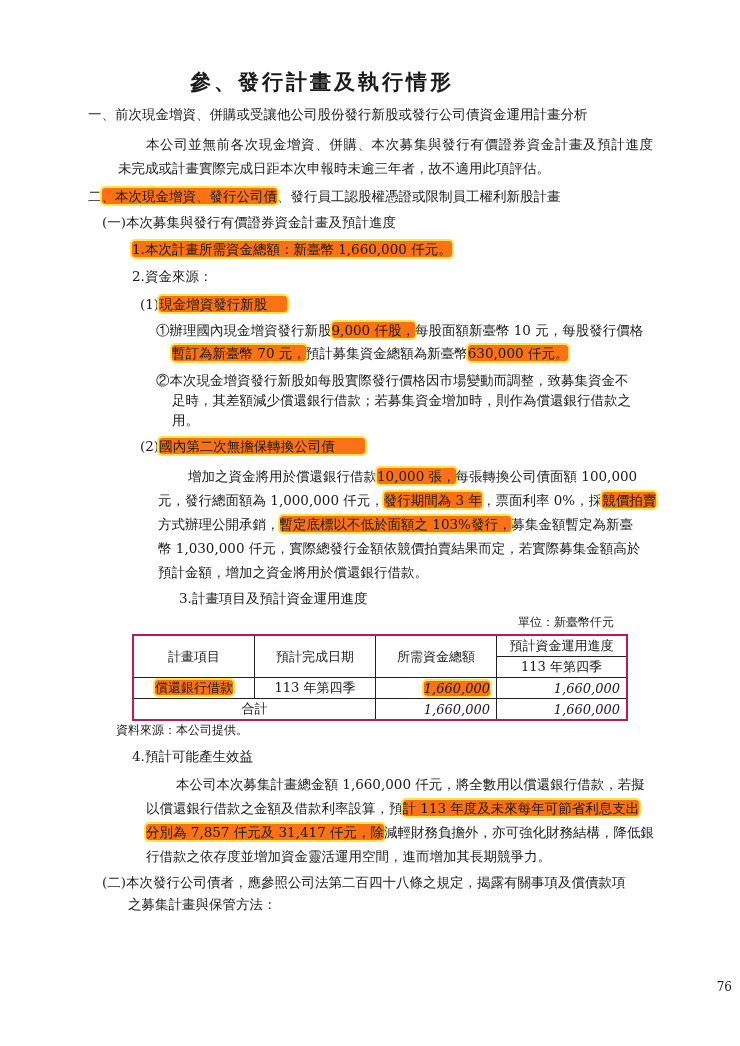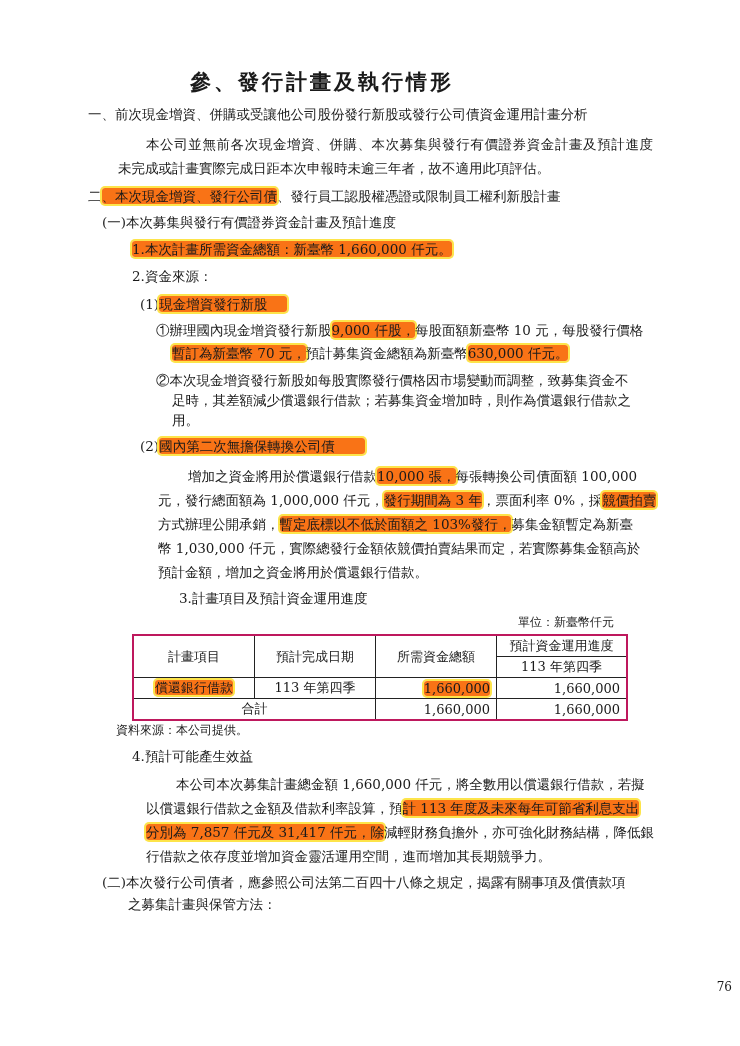--- a/index.html
+++ b/index.html
@@ -6,21 +6,21 @@
   body{width:740px;height:1046px;position:relative;overflow:hidden;
        font-family:"DejaVu Serif","Liberation Serif",serif;color:#1a1a1a;font-size:13.5px;}
   .abs{position:absolute;white-space:nowrap;}
   .title{left:0;width:644px;text-align:center;top:68px;font-size:21px;font-weight:bold;letter-spacing:3px;}
   .hl{background:#f97316;border-radius:3px;box-shadow:0 0 0 2px #fde44a;}
   .line{line-height:20px;}
   table.plan{position:absolute;left:132px;top:634px;width:496px;border-collapse:collapse;font-size:13px;}
   table.plan td{border:1px solid #222;height:20px;padding:0 6px;}
   table.plan{border:2px solid #be185d;}
   .c{text-align:center;}
-  .r{text-align:right;}
+  .r{text-align:right;font-style:italic;}
   .pagenum{left:0;width:732px;text-align:right;top:980px;font-size:12px;}
 </style>
 </head>
 <body>
 
 <div class="abs title">參、發行計畫及執行情形</div>
 
 <div class="abs line" style="left:88px;top:104px;">一、前次現金增資、併購或受讓他公司股份發行新股或發行公司債資金運用計畫分析</div>
 <div class="abs line" style="left:146px;top:134px;letter-spacing:0.6px;">本公司並無前各次現金增資、併購、本次募集與發行有價證券資金計畫及預計進度</div>
 <div class="abs line" style="left:118px;top:158px;">未完成或計畫實際完成日距本次申報時未逾三年者，故不適用此項評估。</div>

